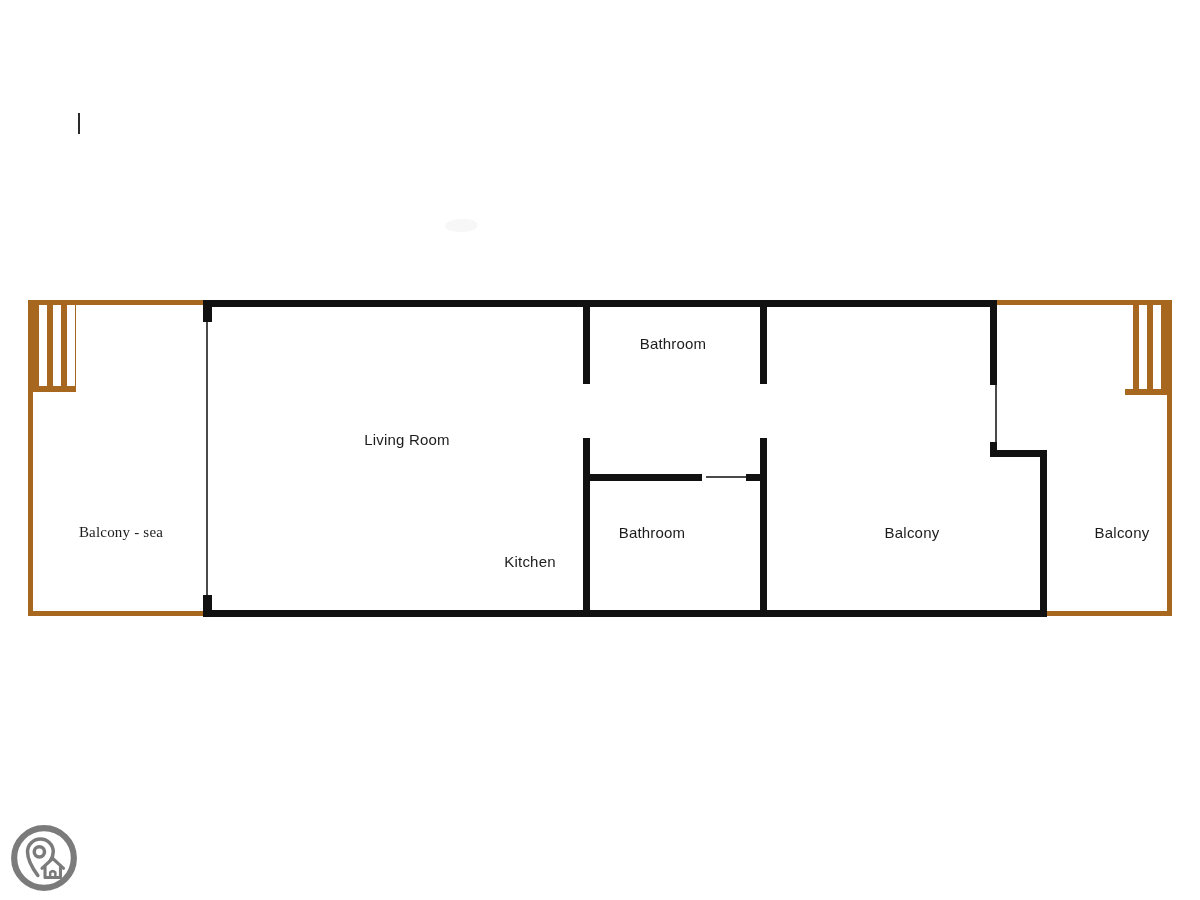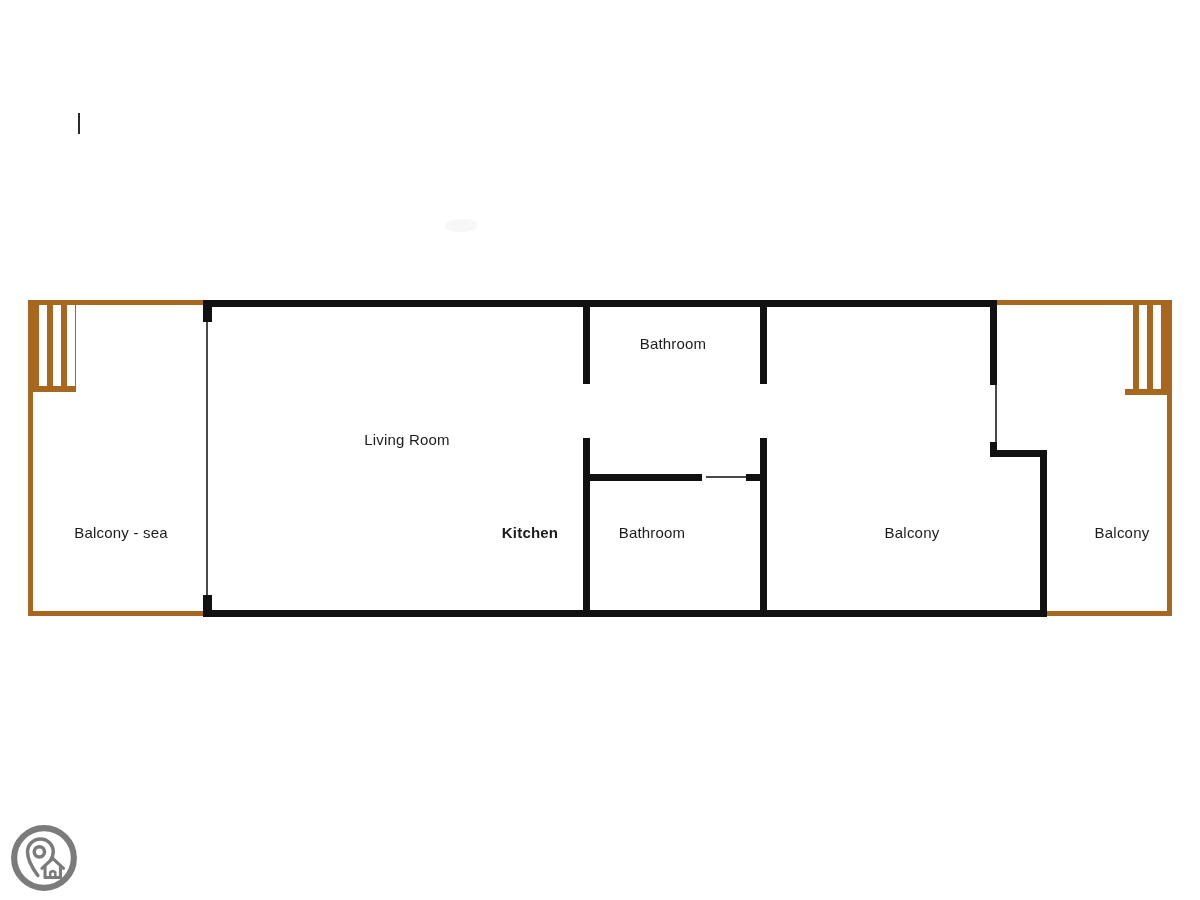--- a/index.html
+++ b/index.html
@@ -72,23 +72,23 @@
 
   .room-label {
     position: absolute;
     transform: translate(-50%, -50%);
     font-size: 15px;
     line-height: 1;
     color: var(--label-text, #1c1c1c);
     white-space: nowrap;
     letter-spacing: 0.2px;
   }
-  .lbl-balcony-sea { left: 121px;  top: 532px; }
+  .lbl-balcony-sea { left: 121px;  top: 532px; font-family: Liberation Serif, serif; }
   .lbl-living-room { left: 387px;  top: 439px; margin-left: 20px; }
-  .lbl-kitchen     { left: 530px;  top: 532px; font-weight: bold; }
+  .lbl-kitchen     { left: 530px;  top: 561px; }
   .lbl-utility     { left: 673px;  top: 343px; }
   .lbl-bathroom    { left: 652px;  top: 532px; }
   .lbl-bedroom     { left: 912px;  top: 532px; }
   .lbl-balcony     { left: 1122px; top: 532px; }
 
   .cursor-mark {
     position: absolute;
     left: 78px; top: 113px;
     width: 2px; height: 21px;
     background: #2a2a2a;

